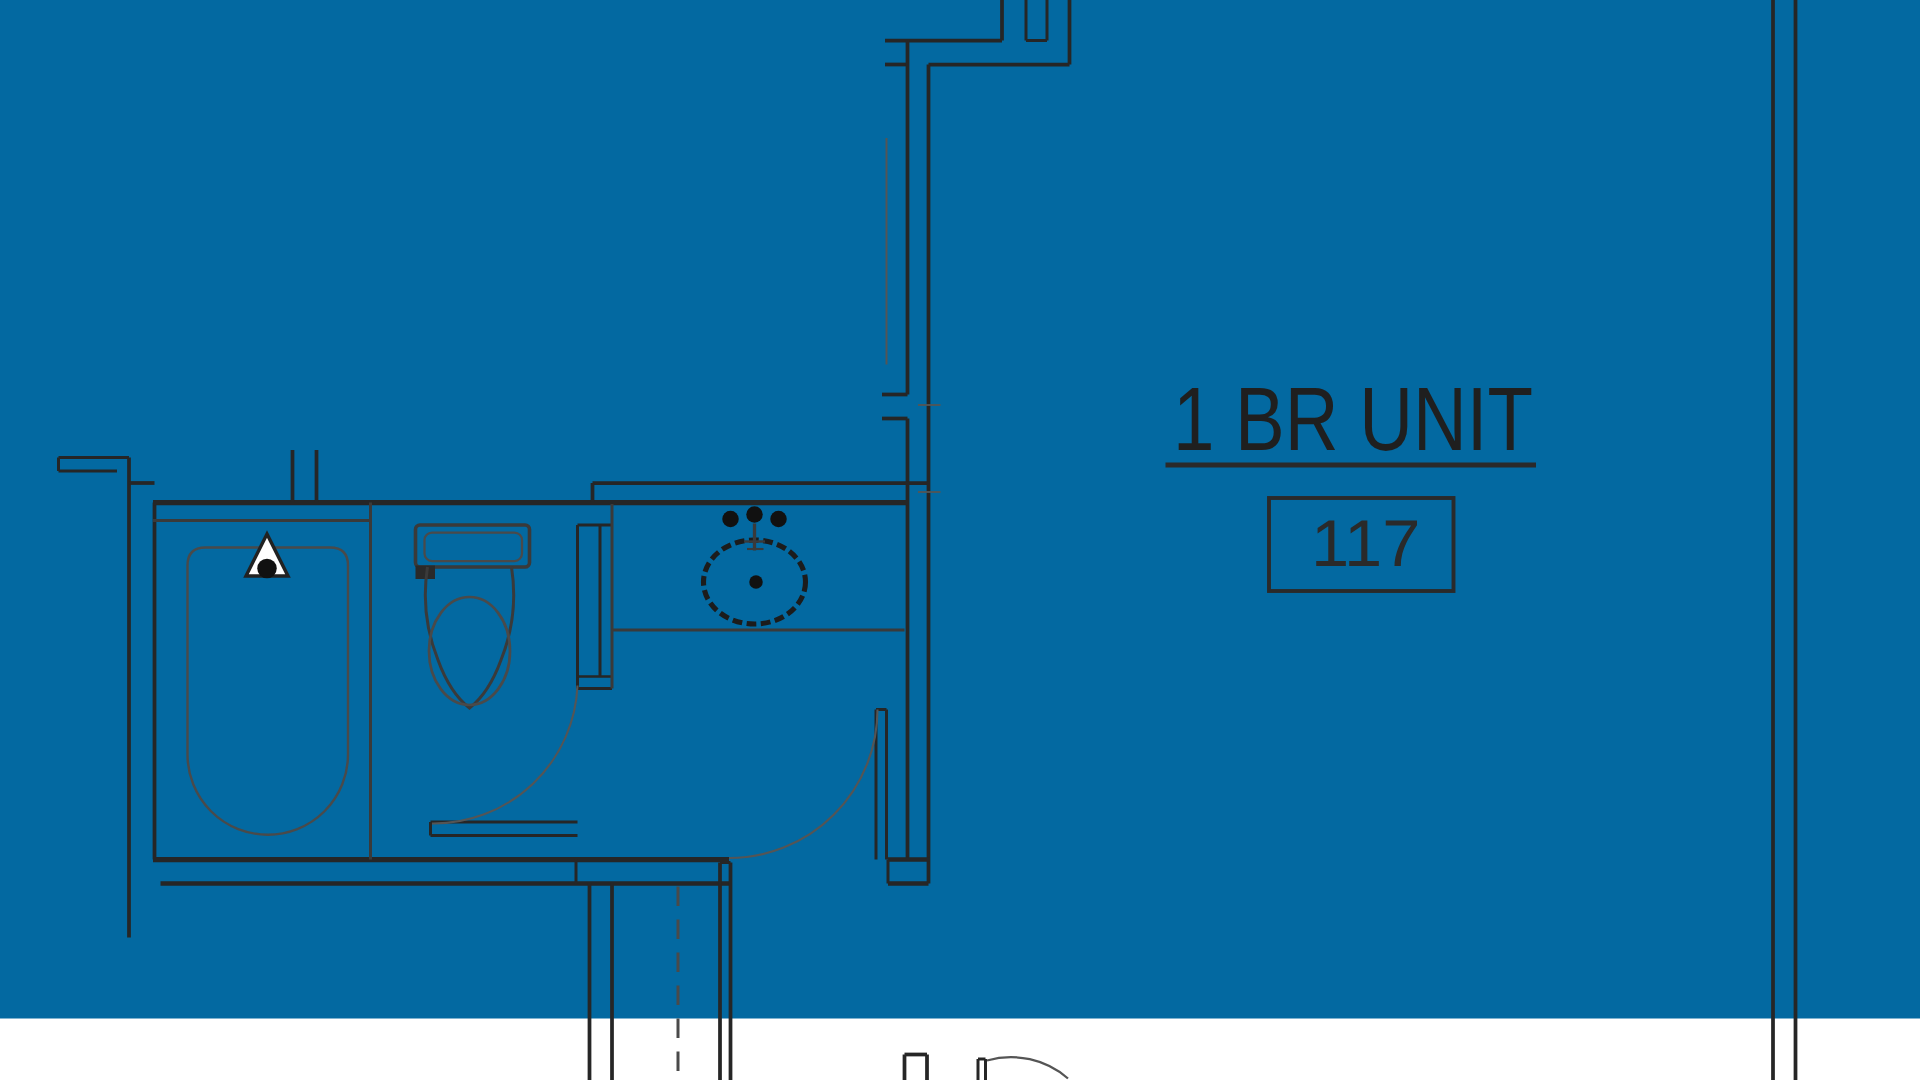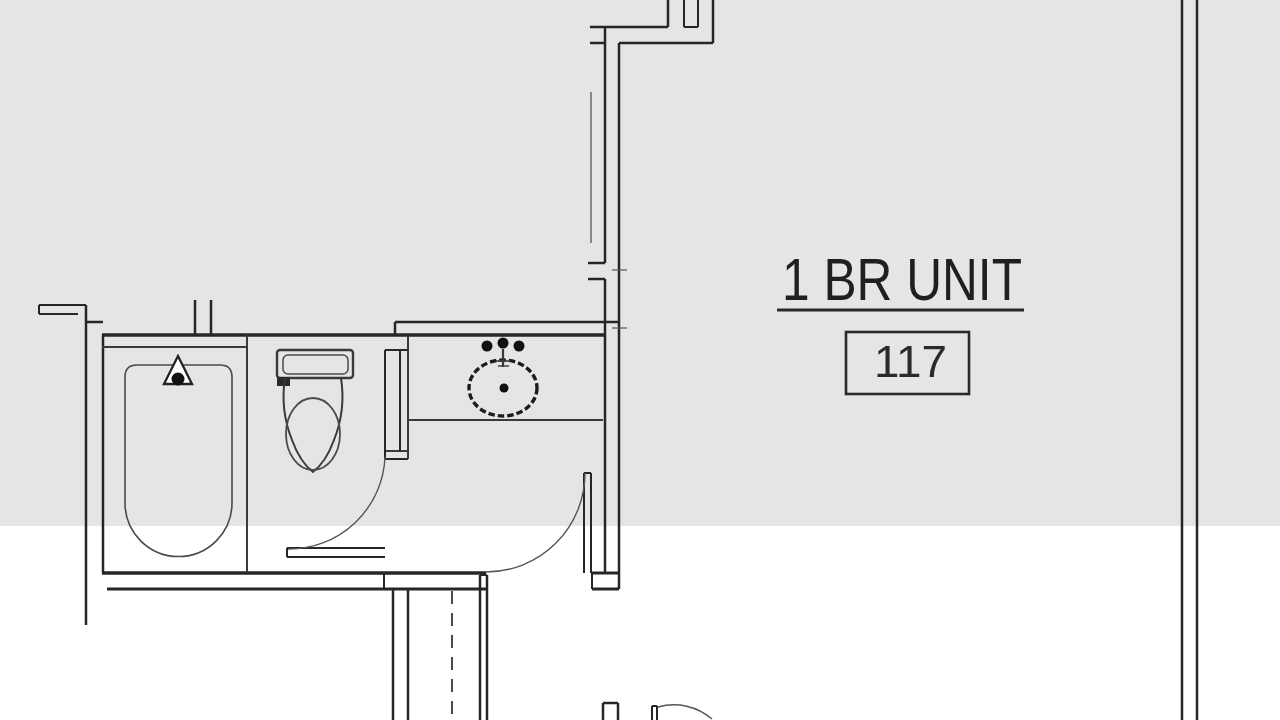--- a/index.html
+++ b/index.html
@@ -7,22 +7,22 @@
     padding: 0;
     background: #ffffff;
     width: 1280px;
     height: 720px;
     overflow: hidden;
     font-family: "Liberation Sans", sans-serif;
   }
   .canvas {
     position: relative;
     width: 1280px;
-    height: 526px;
-    background: #e5e5e5;
+    height: 679px;
+    background: #0369a1;
   }
   svg { display: block; }
   .wall   { stroke: #262626; fill: none; }
   .thin   { stroke: #4a4a4a; fill: none; }
   .fixture{ stroke: #3a3a3a; fill: none; }
   .arc    { stroke: #555555; fill: none; }
   text.title-text {
     fill: #1f1f1f;
     font-family: "Liberation Sans", sans-serif;
     font-size: 60px;

